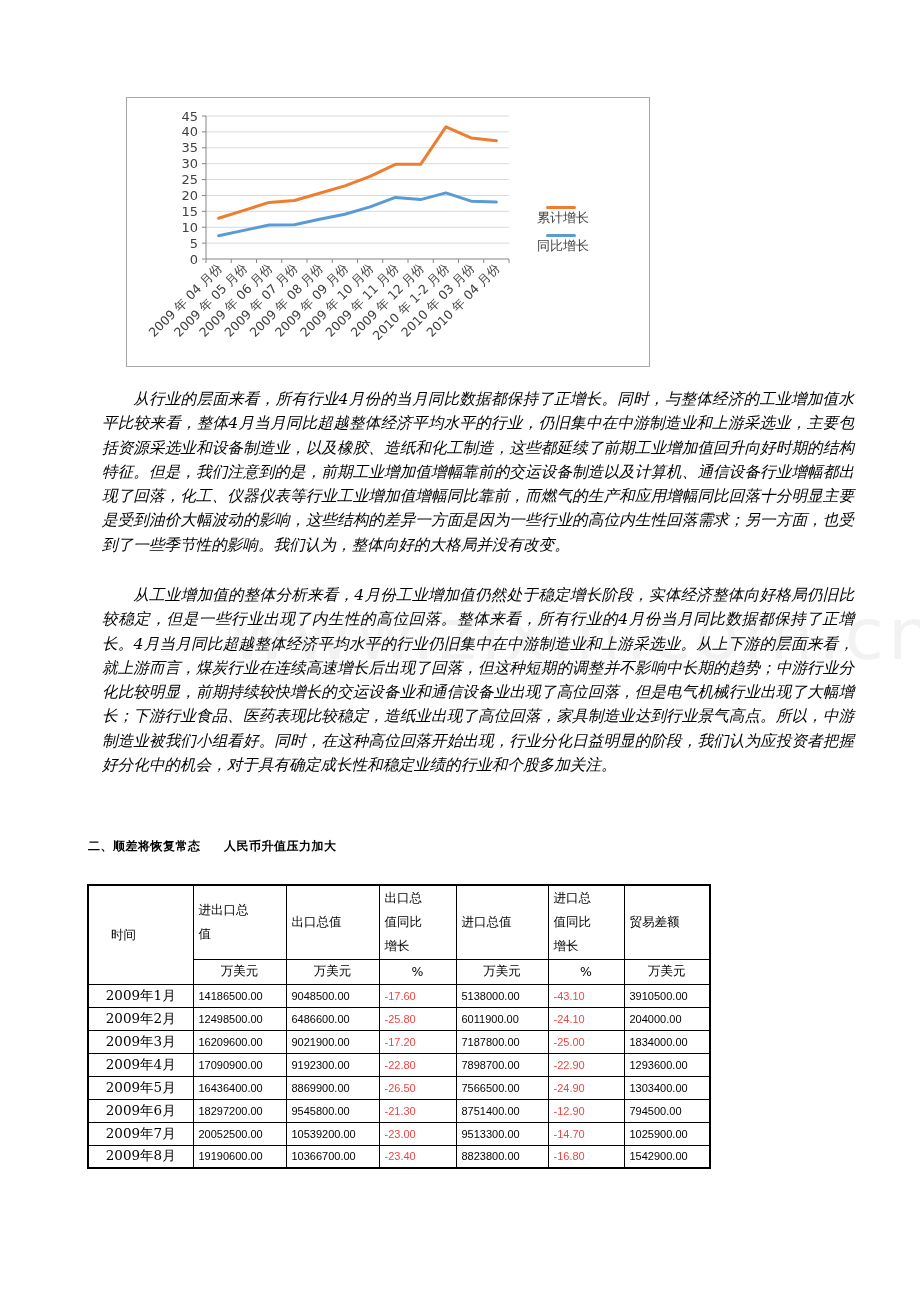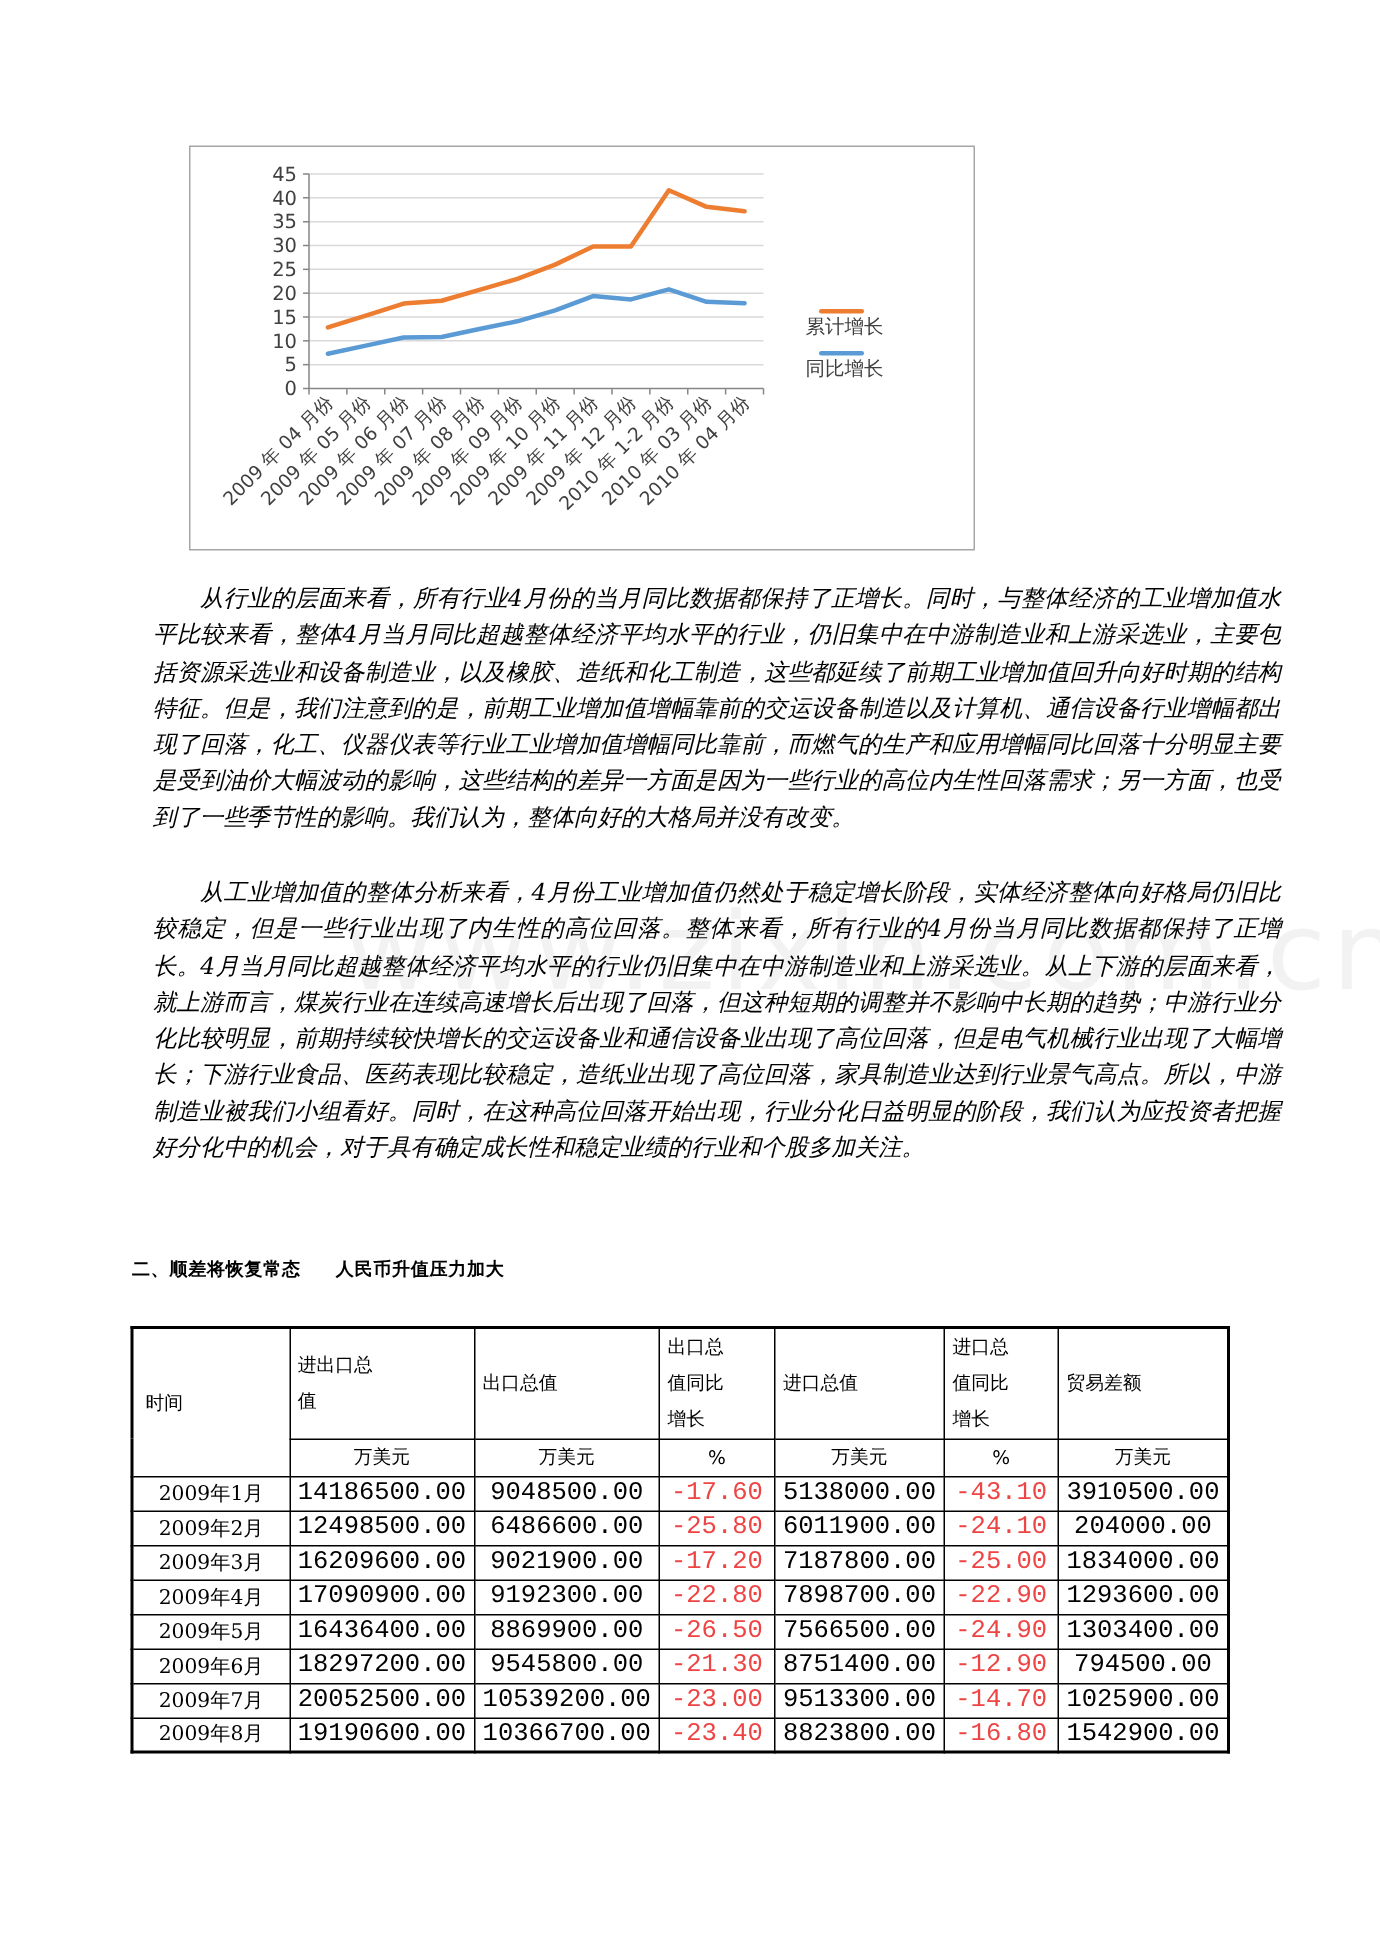--- a/index.html
+++ b/index.html
@@ -15,21 +15,21 @@
           text-align: justify; text-justify: inter-character; margin: 15px; font-style: italic; }
   .para .indent { display: inline-block; width: 31px; }
   .section-title { position: absolute; left: 88px; top: 838px; font-family: "DejaVu Sans", sans-serif;
                    font-weight: bold; font-size: 12px; letter-spacing: 0.5px; margin: 0; white-space: pre; }
   table.trade { position: absolute; left: 87px; top: 884px; border-collapse: collapse;
                 font-size: 13px; table-layout: fixed; }
   table.trade td { border: 1px solid #000; padding: 0 5px; height: 23px; box-sizing: border-box; }
   table.trade { border: 2px solid #000; }
   table.trade .hdr { font-family: "DejaVu Sans", sans-serif; font-size: 12.5px; line-height: 24px; vertical-align: middle; }
   table.trade .unit { text-align: center; font-family: "DejaVu Sans", sans-serif; font-size: 12.5px; height: 25px; }
-  table.trade .num { text-align: center; font-family: Liberation Mono, monospace; font-size: 17px; }
+  table.trade .num { text-align: left; font-family: Liberation Sans, sans-serif; font-size: 11px; }
   table.trade .neg { color: #ef4444; }
   table.trade .date { font-size: 13.5px; text-align: center; }
   .watermark { position: absolute; left: 230px; top: 592px; font-family: "DejaVu Sans", sans-serif;
                font-size: 72px; color: rgba(0,0,0,0.05); letter-spacing: 4px; white-space: nowrap; pointer-events: none; }
 </style>
 </head>
 <body>
 
 <div class="watermark">www.zixin.com.cn</div>
 
@@ -116,21 +116,21 @@
     <col style="width:105px">
       <col style="width:93px">
       <col style="width:93px">
       <col style="width:77px">
       <col style="width:92px">
       <col style="width:76px">
       <col style="width:86px">
   </colgroup>
   <tbody id="trade-body">
     <tr style="height:74px">
-      <td class="hdr" rowspan="2" style="padding-left:8px">时间</td>
+      <td class="hdr" rowspan="2" style="padding-left:22px">时间</td>
       <td class="hdr"><span>进出口总</span><br><span>值</span></td>
       <td class="hdr">出口总值</td>
       <td class="hdr"><span>出口总</span><br><span>值同比</span><br><span>增长</span></td>
       <td class="hdr">进口总值</td>
       <td class="hdr"><span>进口总</span><br><span>值同比</span><br><span>增长</span></td>
       <td class="hdr">贸易差额</td>
     </tr>
     <tr>
       <td class="unit">万美元</td>
       <td class="unit">万美元</td>

